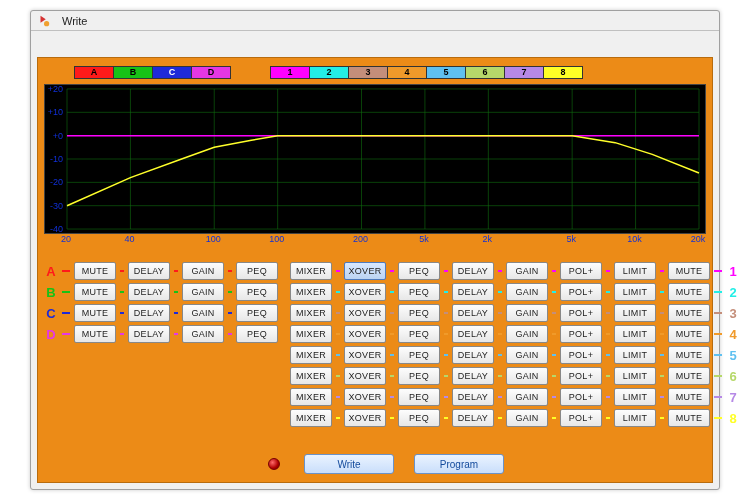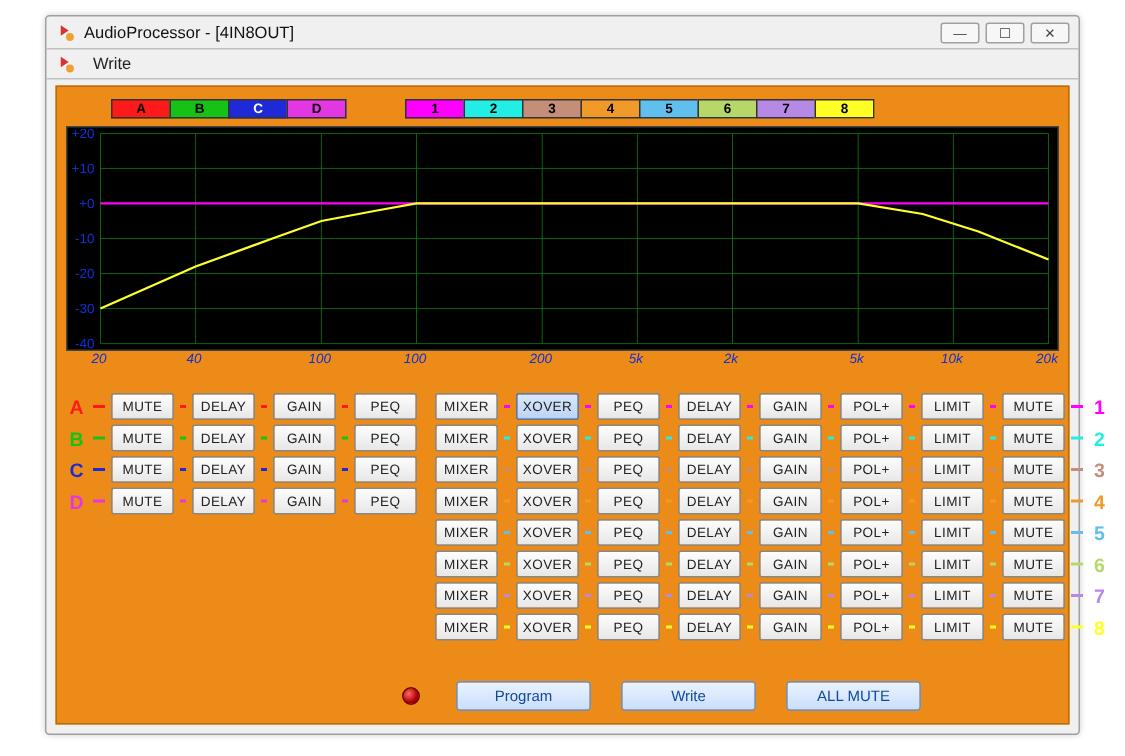--- a/index.html
+++ b/index.html
@@ -83,21 +83,21 @@
   .ch-gap { width: 40px; }
 
   
   .graph {
     width: 100%; height: 150px;
     background: #000;
     position: relative;
     border: 1px solid #444;
   }
   .graph svg { position:absolute; left:0; top:0; width:100%; height:100%; }
-  .x-row { position:relative; height:12px; width:100%;font-style:italic; }
+  .x-row { position:relative; height:12px; width:100%; }
 
   
   .grids { display:flex; margin-top:16px; gap:12px; }
   .left-grid, .right-grid { }
   .row {
     display:flex; align-items:center; gap:4px; margin-bottom:3px;
     position:relative;
   }
   .in-label, .out-label {
     font-size: 13px; font-weight: bold;
@@ -139,34 +139,20 @@
     border-radius: 3px;
     font-size: 10px;
     display:flex;align-items:center;justify-content:center;
     color:#134a9c;
   }
 </style>
 </head>
 <body>
 
 <div class="window">
-  <div class="titlebar">
-    <span class="app-icon">
-      <svg viewBox="0 0 16 16">
-          <path d="M4 2 L10 6 L4 10 Z" fill="#d63333"></path>
-          <circle cx="11" cy="11" r="3" fill="#f0a030"></circle>
-        </svg>
-    </span>
-    <span class="title-text">AudioProcessor - [4IN8OUT]</span>
-    <div class="win-controls">
-      <div class="win-btn">—</div>
-      <div class="win-btn">☐</div>
-      <div class="win-btn">✕</div>
-    </div>
-  </div>
   <div class="menubar">
     <span class="app-icon">
       <svg viewBox="0 0 16 16">
           <path d="M4 2 L10 6 L4 10 Z" fill="#d63333"></path>
           <circle cx="11" cy="11" r="3" fill="#f0a030"></circle>
         </svg>
     </span>
     <span class="menu-item">Write</span>
   </div>
 
@@ -429,18 +415,17 @@
             <div style="width: 4px; height: 2px; background: rgb(255, 255, 38);"></div>
             <div class="btn">MUTE</div>
             <div style="width: 8px; height: 2px; background: rgb(255, 255, 38);"></div>
             <div class="out-label" style="color: rgb(255, 255, 38);">8</div>
           </div>
         </div>
     </div>
 
     <div class="bottom-bar">
       <div class="led"></div>
+      <div class="big-btn">Write</div>
       <div class="big-btn">Program</div>
-      <div class="big-btn">Write</div>
-      <div class="big-btn">ALL MUTE</div>
     </div>
   </div>
 </div>
 
 </body></html>

